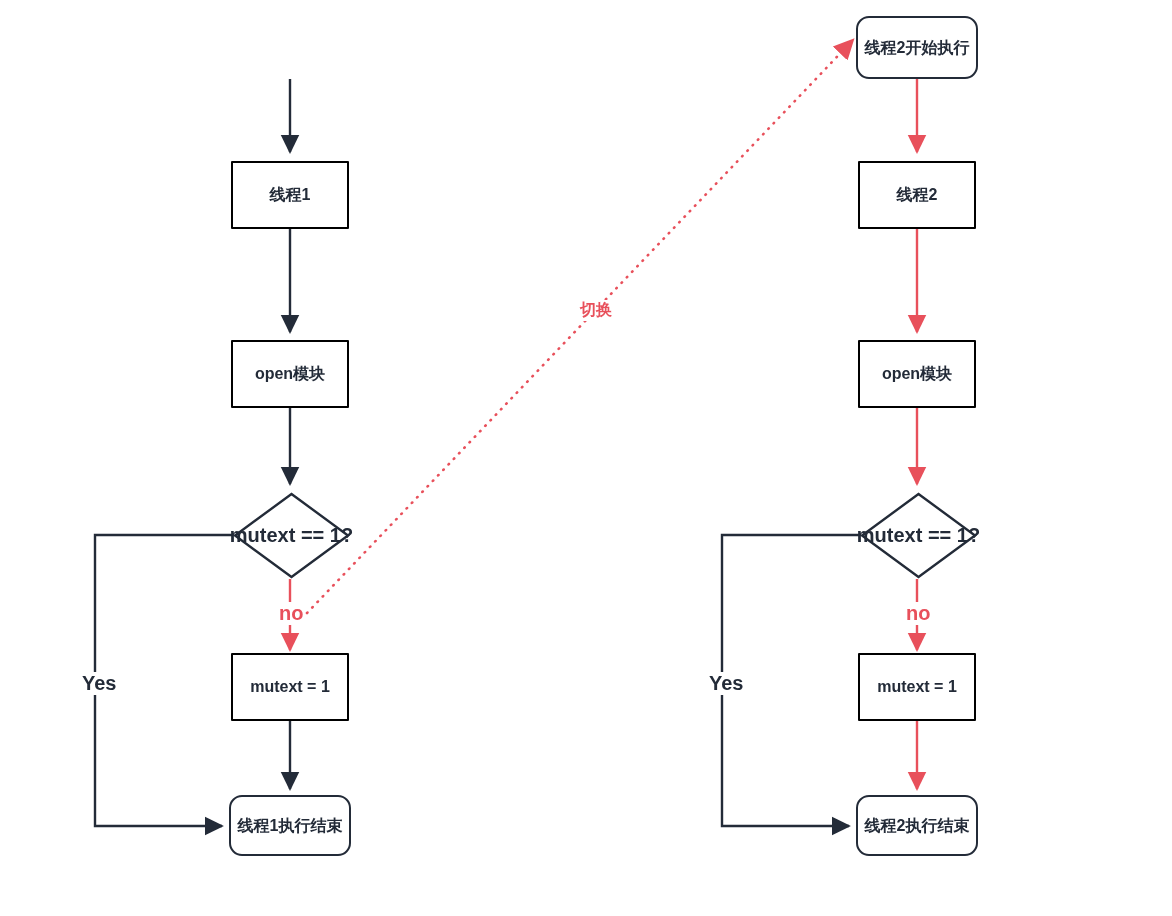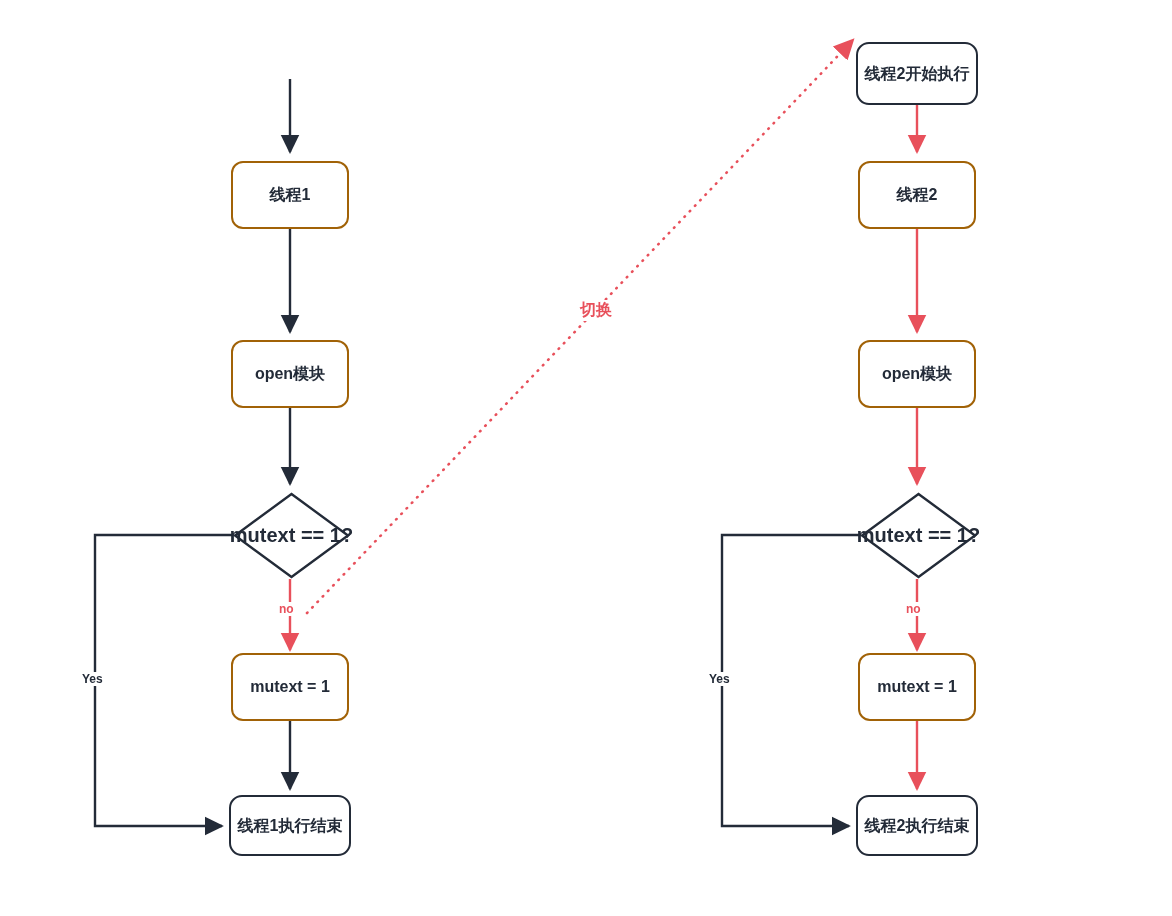--- a/index.html
+++ b/index.html
@@ -32,22 +32,22 @@
     align-items: center;
     justify-content: center;
     text-align: center;
     color: #232b38;
     font-weight: bold;
     font-size: 16px;
     line-height: 1.25;
     background: #ffffff;
   }
   .node-process {
-    border: 2px solid #a16207;
-    border-radius: 12px;
+    border: 2px solid #000000;
+    border-radius: 1px;
     text-align: center;
   }
   .node-terminal {
     border: 2px solid #232b38;
     border-radius: 13px;
   }
   .node-label {
     padding: 0 6px;
     white-space: pre-line;
   }
@@ -71,21 +71,21 @@
     text-align: center;
     font-weight: bold;
     font-size: 20px;
     line-height: 1.25;
     color: #232b38;
     white-space: pre-line;
   }
   .edge-label {
     position: absolute;
     font-weight: bold;
-    font-size: 12px;
+    font-size: 20px;
     color: #232b38;
     background: #ffffff;
     padding: 0 2px;
     white-space: nowrap;
   }
   .edge-label.red {
     color: #e8505b;
   }
   .edge-label.switch {
     color: #e8505b;
@@ -177,21 +177,21 @@
   <div class="node node-terminal" style="left:229px; top:795px; width:122px; height:61px;">
     <span class="node-label">线程1执行结束</span>
   </div>
 
   <div class="edge-label" style="left:80px; top:672px;">Yes</div>
 
   <div class="edge-label red" style="left:277px; top:602px;">no</div>
 
   <div class="edge-label switch" style="left:578px; top:300px;">切换</div>
 
-  <div class="node node-terminal" style="left:856px; top:16px; width:122px; height:63px;margin-top:26px;">
+  <div class="node node-terminal" style="left:856px; top:16px; width:122px; height:63px;">
     <span class="node-label">线程2开始执行</span>
   </div>
 
   <div class="node node-process" style="left:858px; top:161px; width:118px; height:68px;">
     <span class="node-label">线程2</span>
   </div>
 
   <div class="node node-process" style="left:858px; top:340px; width:118px; height:68px;">
     <span class="node-label">open模块</span>
   </div>

